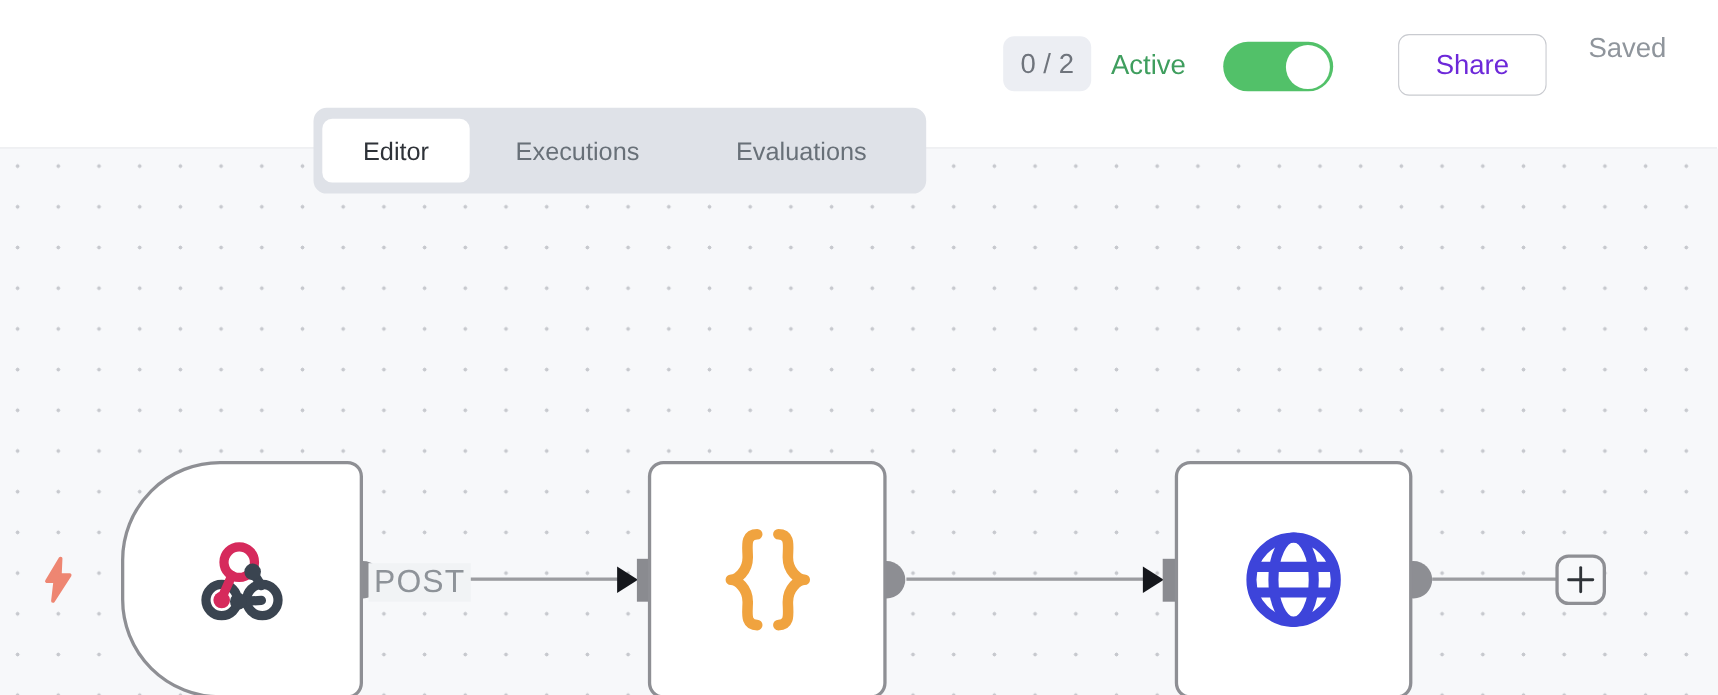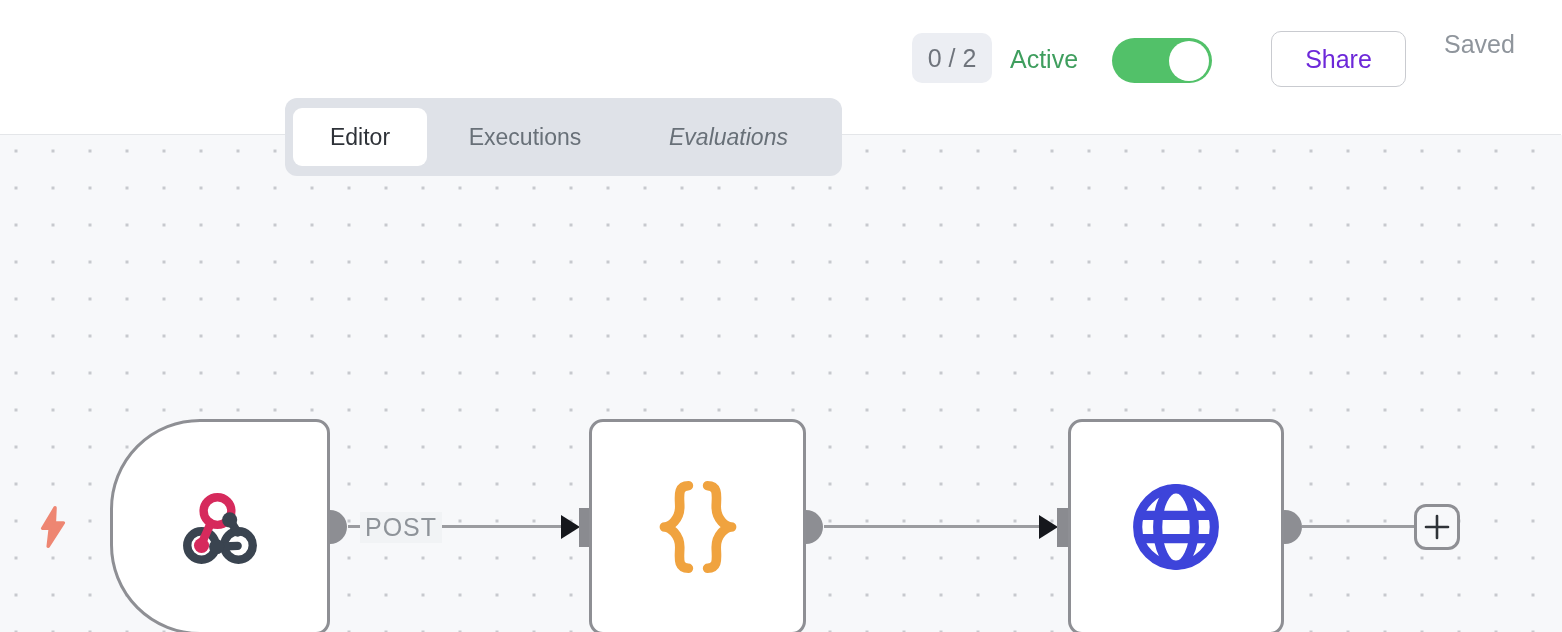--- a/index.html
+++ b/index.html
@@ -16,39 +16,39 @@
   .share-btn { position:absolute; left:1271px; top:31px; width:135px; height:56px; background:#fff; border:1.5px solid #c9cbd0;
     border-radius:10px; display:flex; align-items:center; justify-content:center; font-size:25px; font-weight:500; color:#6d28d9; cursor:pointer; }
   .saved-label { position:absolute; left:1444px; top:30px; font-size:25px; font-weight:500; color:#8f959c; }
 
   
   .tabbar { position:absolute; left:285px; top:98px; width:557px; height:78px; background:#dfe2e8; border-radius:12px;
     display:flex; align-items:center; padding:0 8px; z-index:5; }
   .tab { font-size:23px; color:#687078; text-align:center; cursor:pointer; }
   .tab.active { width:134px; height:58px; line-height:58px; background:#fff; border-radius:9px; color:#2e3238; font-weight:500; }
   .tab.t2 { width:196px; }
-  .tab.t3 { width:211px;font-style:italic; }
+  .tab.t3 { width:211px; }
 
   
   .canvas { position:absolute; left:0; top:135px; width:1562px; height:497px; background-color:#f7f8fa;
     background-image:radial-gradient(circle, #c7c9ce 1.7px, transparent 1.9px);
     background-size:37px 37px; background-position:-2.5px -2.5px; }
 
   .node { position:absolute; top:284px; height:216px; background:#fff; border:3px solid #8e8f94;
     display:flex; align-items:center; justify-content:center; cursor:pointer; }
   .node-webhook { left:110px; width:220px; border-radius:90px 14px 14px 90px; }
   .node-filter  { left:589px; width:217px; border-radius:14px; }
   .node-http    { left:1068px; width:216px; border-radius:14px; }
 
   .out-port { position:absolute; top:375px; width:34px; height:34px; border-radius:50%; background:#8d8e93; cursor:pointer; }
   .in-port  { position:absolute; top:373px; width:19px; height:39px; background:#8a8b90; cursor:pointer; }
   .conn-line { position:absolute; top:390px; height:3.2px; background:#9b9ca0; }
   .arrow-head { position:absolute; top:380px; width:0; height:0; border-top:12px solid transparent;
     border-bottom:12px solid transparent; border-left:19px solid #15171c; }
-  .conn-label { position:absolute; left:360px; top:377px; font-size:25px; color:#8e9399; letter-spacing:1px;
+  .conn-label { position:absolute; left:335px; top:377px; font-size:29px; color:#8e9399; letter-spacing:1px;
     background:#f1f3f5; padding:1px 5px; }
 
   .plus-btn { position:absolute; left:1414px; top:369px; width:46px; height:46px; background:#f7f8fa;
     border:3px solid #8e8f94; border-radius:12px; display:flex; align-items:center; justify-content:center; cursor:pointer; }
 
   .bolt { position:absolute; left:36px; top:370px; }
 </style>
 </head>
 <body>
 

